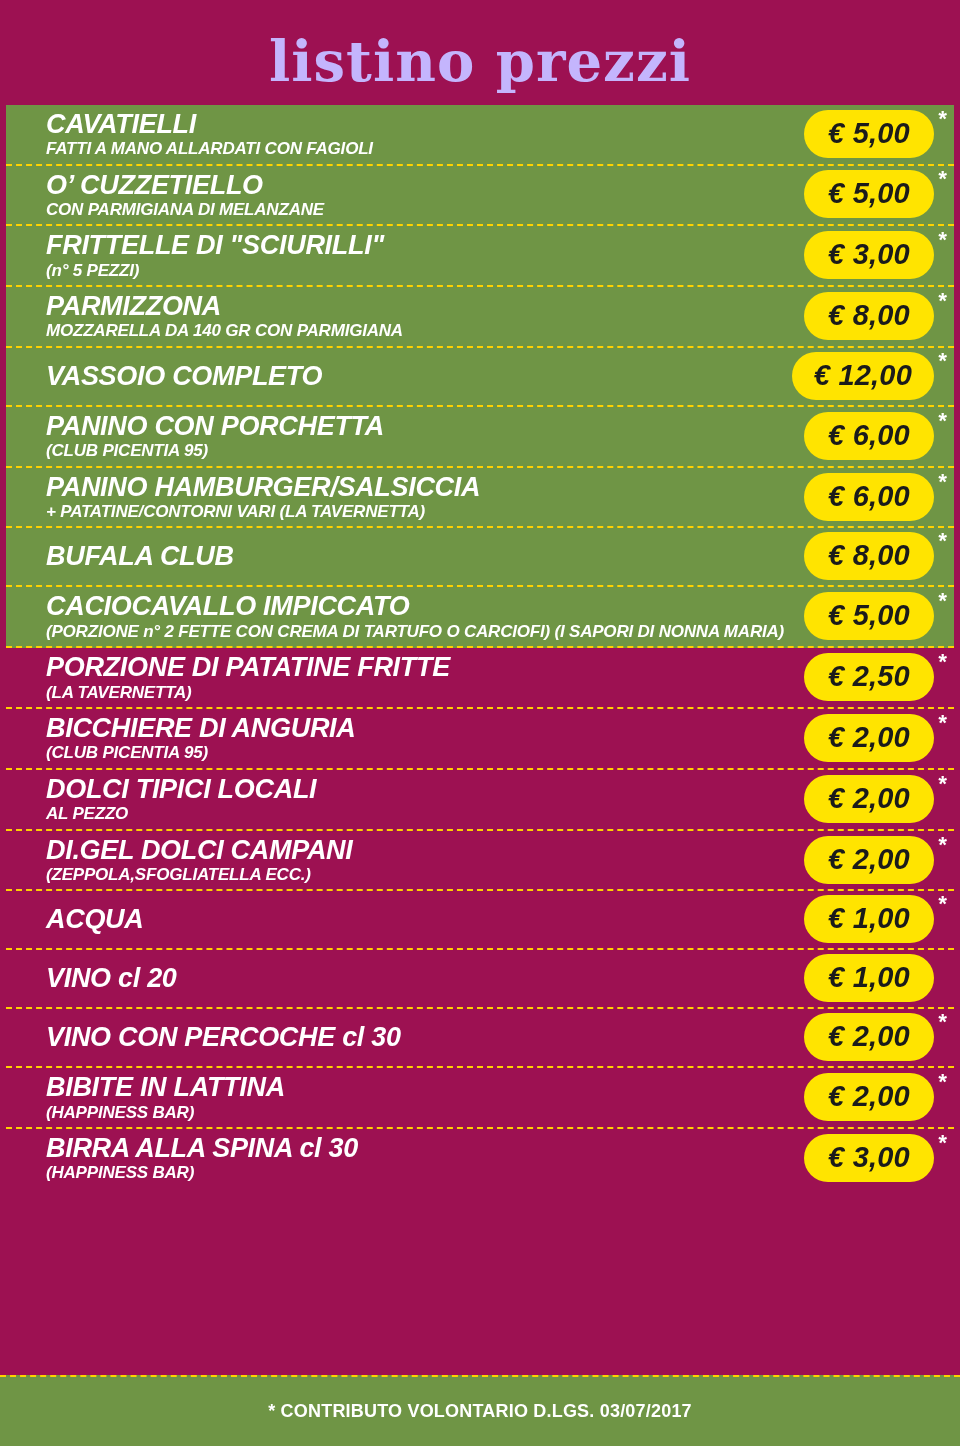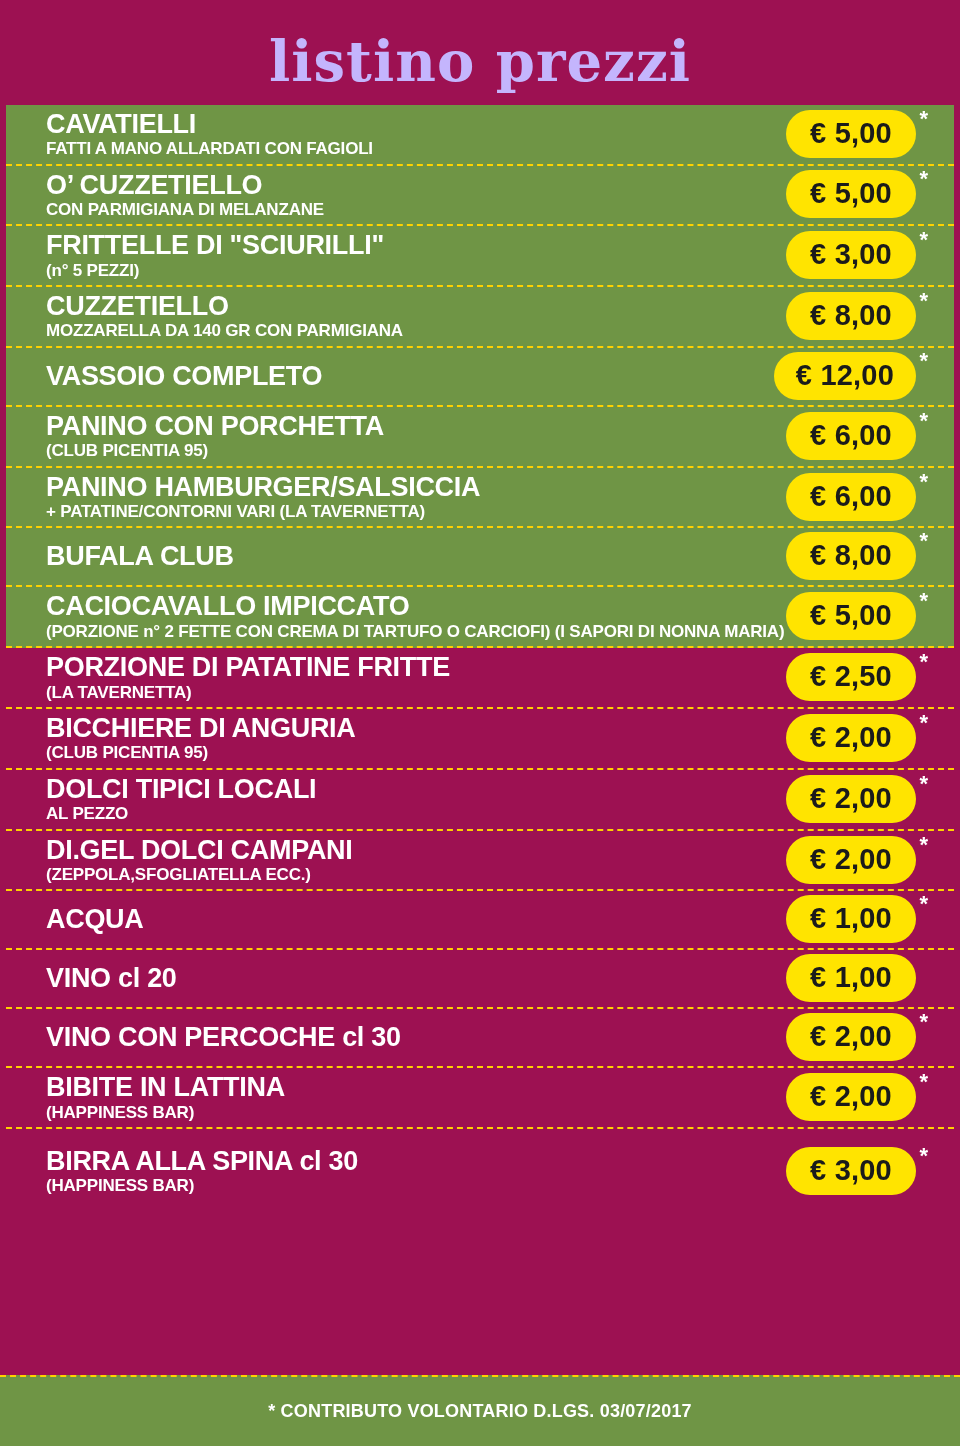--- a/index.html
+++ b/index.html
@@ -31,30 +31,31 @@
   .list {
     padding: 0 6px;
   }
 
   .row {
     position: relative;
     display: flex;
     align-items: center;
     justify-content: space-between;
     border-bottom: 2px dashed #ffd200;
-    padding: 4px 24px 5px 40px;
+    padding: 4px 6px 5px 40px;
     min-height: 44px;
+    font-style: italic;
   }
   .row.green {
     background: #6f9545;
   }
   .row.magenta {
     background: #9d1152;
   }
-  .row:last-child { border-bottom: none; margin-top: 13px; }
+  .row:last-child { border-bottom: none; }
 
   .row-text {
     flex: 1 1 auto;
     min-width: 0;
   }
 
   .item-name {
     color: #ffffff;
     font-weight: bold;
     font-size: 27px;
@@ -146,21 +147,21 @@
       </div>
       <div class="row green">
         <div class="row-text">
           <div class="item-name">FRITTELLE DI "SCIURILLI"</div>
           <div class="item-desc">(n° 5 PEZZI)</div>
         </div>
         <div class="price-wrap"><div class="price">€ 3,00</div><div class="asterisk">*</div></div>
       </div>
       <div class="row green">
         <div class="row-text">
-          <div class="item-name">CUZZETIELLO</div>
+          <div class="item-name">PARMIZZONA</div>
           <div class="item-desc">MOZZARELLA DA 140 GR CON PARMIGIANA</div>
         </div>
         <div class="price-wrap"><div class="price">€ 8,00</div><div class="asterisk">*</div></div>
       </div>
       <div class="row green">
         <div class="row-text">
           <div class="item-name">VASSOIO COMPLETO</div>
         </div>
         <div class="price-wrap"><div class="price">€ 12,00</div><div class="asterisk">*</div></div>
       </div>

